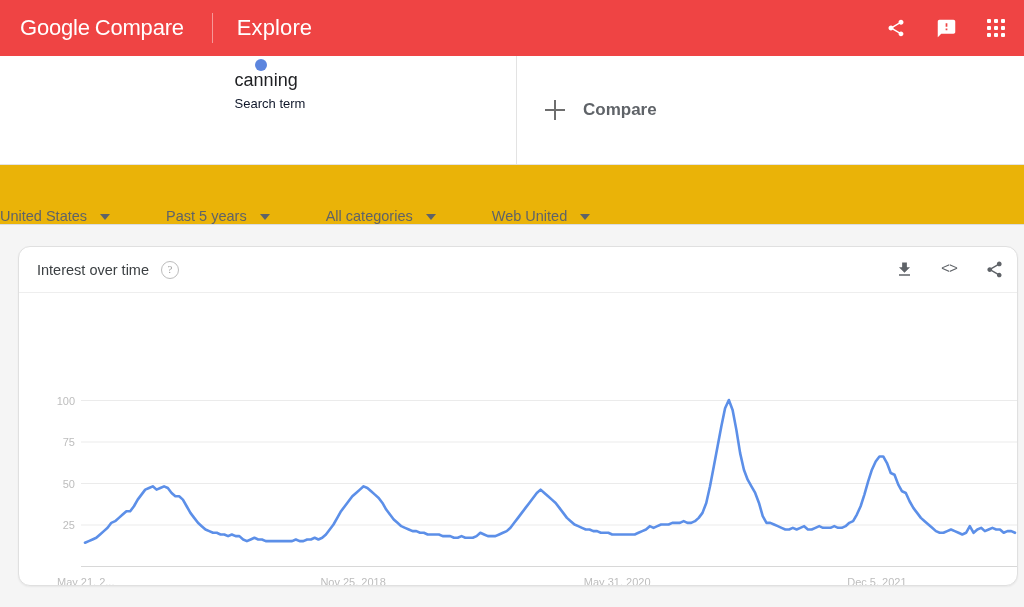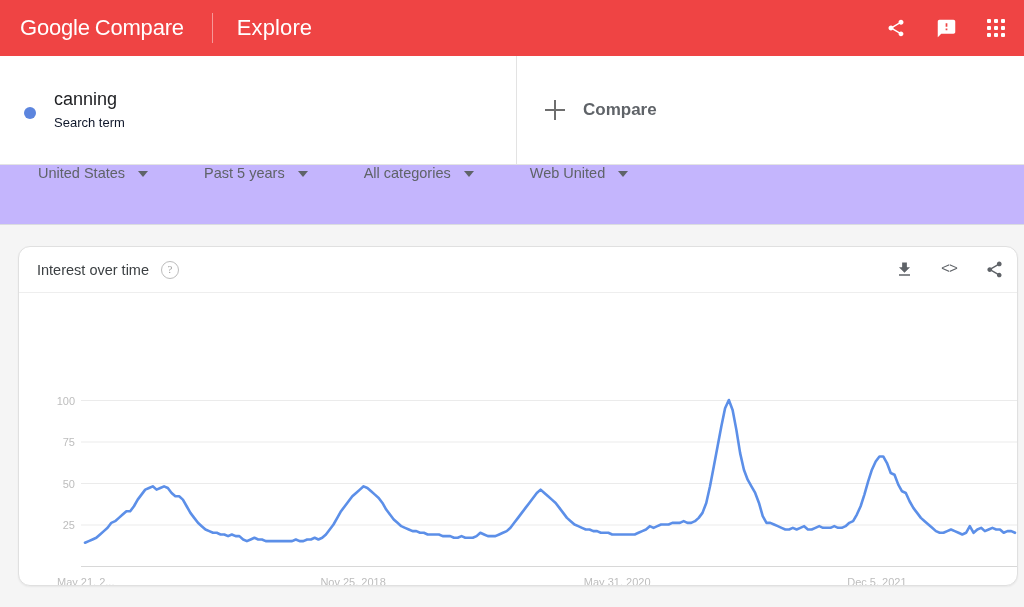--- a/index.html
+++ b/index.html
@@ -93,20 +93,21 @@
     height: 108px;
     border-bottom: 1px solid #e3e3e3;
   }
   .query-cell {
     width: 517px;
     box-sizing: border-box;
     border-right: 1px solid #e3e3e3;
     display: flex;
     align-items: center;
     padding-left: 24px;
+    flex-direction: column;
   }
   .dot {
     width: 12px;
     height: 12px;
     border-radius: 50%;
     background: #5C85DE;
     flex: none;
     margin-right: 18px;
     position: relative;
     top: 3px;
@@ -146,25 +147,24 @@
   .plus-icon:before { left: 0; top: 9px; width: 20px; height: 2px; }
   .plus-icon:after  { top: 0; left: 9px; height: 20px; width: 2px; }
   .compare-label {
     font-size: 17px;
     color: #5f6368;
     font-weight: 700;
   }
 
   
   .filterbar {
-    background: #c4b5fd;
+    background: #eab308;
     height: 60px;
     display: flex;
-    align-items: flex-start;
-    padding-left: 38px;
+    align-items: flex-end;
     border-bottom: 1px solid #dadce0;
     box-sizing: border-box;
   }
   .filter {
     display: flex;
     align-items: center;
     margin-right: 56px;
     cursor: pointer;
     white-space: nowrap;
   }

